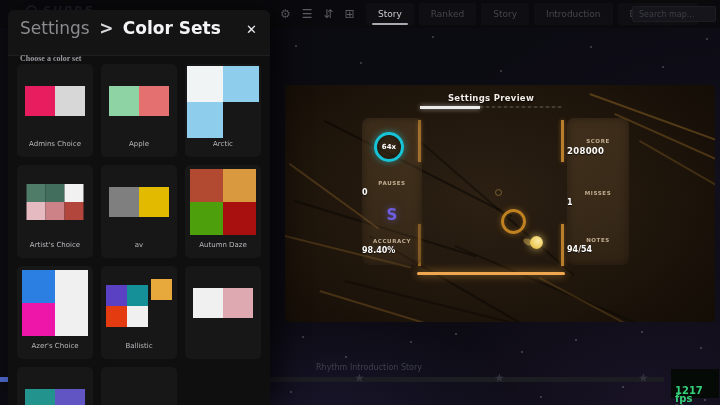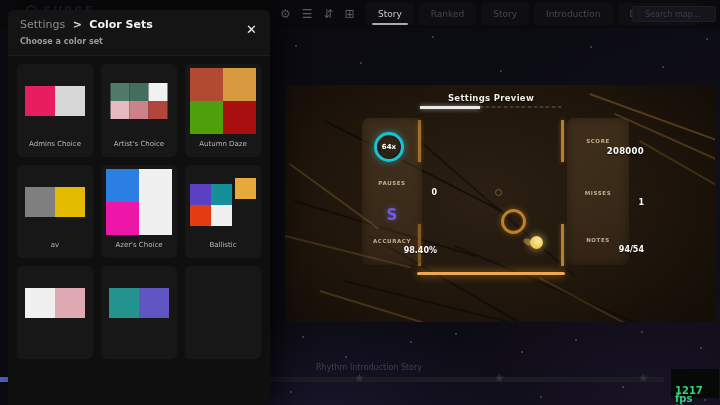--- a/index.html
+++ b/index.html
@@ -20,33 +20,33 @@
     font-size:11px; letter-spacing:2px; display:flex; gap:6px; align-items:center; }
   #logo .logo-ring{ width:11px; height:11px; border:2px solid #1d1e26; border-radius:50%; display:inline-block; }
   .tb-icons{ position:absolute; left:280px; top:0; height:28px; display:flex; align-items:center; gap:11px; }
   .tbicon{ color:#5c5c64; font-size:12px; line-height:1; cursor:default; }
   .tb-tabs{ position:absolute; left:366px; top:3px; height:25px; display:flex; gap:5px; }
   .tab{ position:relative; padding:0 12px; height:22px; line-height:22px; font-size:9px; color:#45454d;
     background:rgba(255,255,255,.025); border-radius:2px; white-space:nowrap; }
   .tab.active{ color:#c9c9cf; }
   .tab.active::after{ content:""; position:absolute; left:6px; right:6px; bottom:0; height:2px; background:#a9a9b2; border-radius:1px; }
   #search{ position:absolute; left:632px; top:6px; width:84px; height:16px; background:#15151b;
-    border:1px solid #1d1d24; border-radius:2px; color:#8a8a93; font-size:8px; padding:0 12px; outline:none;
+    border:1px solid #1d1d24; border-radius:2px; color:#8a8a93; font-size:8px; padding:0 6px; outline:none;
     font-family:"DejaVu Sans",sans-serif; }
   #search::placeholder{ color:#3e3e47; }
 
   
   #panel{ position:absolute; left:8px; top:10px; width:262px; height:395px; background:#0f0f10;
     border-radius:6px 6px 0 0; z-index:5; box-shadow:10px 0 28px rgba(0,0,0,.6); overflow:hidden; }
   #panel-head{ position:relative; height:46px; background:#141415; border-bottom:1px solid #1e1e20; padding:8px 12px 0 12px; }
-  #crumb{ font-size:11px; }
+  #crumb{ font-size:17px; }
   #crumb .root{ color:#8b8b90; }
   #crumb .sep{ color:#d8d8dc; font-weight:bold; margin:0 4px; }
   #crumb .leaf{ color:#f4f4f6; font-weight:bold; }
-  #panel-sub{ font-size:8px; color:#9a9aa0; margin-top:6px; font-weight:bold; }
+  #panel-sub{ font-size:8px; color:#9a9aa0; margin-top:16px; font-weight:bold;font-family:Liberation Serif, serif; }
   #panel-close{ position:absolute; right:13px; top:13px; color:#ececf0; font-size:13px; line-height:1; cursor:default; }
   #tiles{ display:grid; grid-template-columns:repeat(3,76px); gap:8px; padding:8px 9px; }
   .tile{ position:relative; width:76px; height:93px; background:#171718; border-radius:5px; }
   .tile-label{ position:absolute; left:2px; right:2px; bottom:9px; text-align:center; font-size:7px; color:#b9b9bd; }
   .swatch{ position:absolute; left:50%; transform:translateX(-50%); }
   .cell{ position:absolute; }
 
   
   #preview{ position:absolute; left:285px; top:85px; width:430px; height:237px; border-radius:4px; overflow:hidden;
     background:
@@ -73,21 +73,21 @@
   #comet-tail{ position:absolute; left:238px; top:154px; width:10px; height:6px; background:rgba(225,185,85,.45);
     border-radius:50%; transform:rotate(28deg); }
 
   .statpanel{ position:absolute; top:33px; height:147px; border-radius:7px;
     background:linear-gradient(rgba(160,122,74,.24), rgba(125,95,58,.18));
     box-shadow:inset 0 0 10px rgba(0,0,0,.35); }
   #sp-left{ left:77px; width:60px; }
   #sp-right{ left:282px; width:62px; }
   .slabel{ position:absolute; left:0; width:100%; text-align:center; font-size:5.5px; letter-spacing:.6px;
     color:#d9c3a4; opacity:.85; font-weight:bold; }
-  .sval{ position:absolute; left:15px; width:100%; text-align:right; font-size:8px; font-weight:bold; color:#fdfdfd;
+  .sval{ position:absolute; left:0; width:100%; text-align:left; font-size:8px; font-weight:bold; color:#fdfdfd;
     text-shadow:0 1px 1px rgba(0,0,0,.7); }
   #combo-ring{ position:absolute; left:12px; top:14px; width:30px; height:30px; border:3.5px solid #17c3d6;
     border-radius:50%; box-shadow:0 0 7px rgba(25,200,220,.55), inset 0 0 5px rgba(0,0,0,.45);
     display:flex; align-items:center; justify-content:center; background:rgba(25,20,12,.35); }
   #combo-ring span{ font-size:7px; font-weight:bold; color:#fff; }
   .lab-pauses{ top:62px; } .val-pauses{ top:70px; }
   #rank{ position:absolute; left:0; top:88px; width:100%; text-align:center; font-size:15px; font-weight:bold;
     color:#6e5ee2; text-shadow:0 0 7px rgba(110,95,230,.65); }
   .lab-acc{ top:120px; } .val-acc{ top:128px; }
   .lab-score{ top:20px; } .val-score{ top:28px; font-size:8.5px; letter-spacing:.3px; }
@@ -220,45 +220,60 @@
     </div>
     <div id="tiles">
         <div class="tile">
           <div class="swatch" style="width: 60px; height: 30px; top: 22px;">
             <div class="cell" style="left: 0px; top: 0px; width: 30px; height: 30px; background: rgb(232, 29, 96);"></div>
             <div class="cell" style="left: 30px; top: 0px; width: 30px; height: 30px; background: rgb(215, 215, 215);"></div>
           </div>
           <div class="tile-label">Admins Choice</div>
         </div>
         <div class="tile">
+          <div class="swatch" style="width: 60px; height: 30px; top: 22px;">
+            <div class="cell" style="left: 0px; top: 0px; width: 30px; height: 30px; background: rgb(142, 211, 164);"></div>
+            <div class="cell" style="left: 30px; top: 0px; width: 30px; height: 30px; background: rgb(229, 112, 112);"></div>
+          </div>
+          <div class="tile-label">Apple</div>
+        </div>
+        <div class="tile">
+          <div class="swatch" style="width: 72px; height: 72px; top: 2px;">
+            <div class="cell" style="left: 0px; top: 0px; width: 36px; height: 36px; background: rgb(240, 244, 244);"></div>
+            <div class="cell" style="left: 36px; top: 0px; width: 36px; height: 36px; background: rgb(143, 205, 236);"></div>
+            <div class="cell" style="left: 0px; top: 36px; width: 36px; height: 36px; background: rgb(143, 205, 236);"></div>
+          </div>
+          <div class="tile-label">Arctic</div>
+        </div>
+        <div class="tile">
           <div class="swatch" style="width: 57px; height: 36px; top: 19px;">
             <div class="cell" style="left: 0px; top: 0px; width: 19px; height: 18px; background: rgb(79, 123, 105);"></div>
             <div class="cell" style="left: 19px; top: 0px; width: 19px; height: 18px; background: rgb(66, 110, 93);"></div>
             <div class="cell" style="left: 38px; top: 0px; width: 19px; height: 18px; background: rgb(241, 241, 241);"></div>
             <div class="cell" style="left: 0px; top: 18px; width: 19px; height: 18px; background: rgb(230, 186, 193);"></div>
             <div class="cell" style="left: 19px; top: 18px; width: 19px; height: 18px; background: rgb(205, 130, 135);"></div>
             <div class="cell" style="left: 38px; top: 18px; width: 19px; height: 18px; background: rgb(178, 69, 60);"></div>
           </div>
           <div class="tile-label">Artist's Choice</div>
         </div>
         <div class="tile">
+          <div class="swatch" style="width: 60px; height: 30px; top: 22px;">
+            <div class="cell" style="left: 0px; top: 0px; width: 30px; height: 30px; background: rgb(127, 127, 127);"></div>
+            <div class="cell" style="left: 30px; top: 0px; width: 30px; height: 30px; background: rgb(226, 186, 0);"></div>
+          </div>
+          <div class="tile-label">av</div>
+        </div>
+        <div class="tile">
           <div class="swatch" style="width: 66px; height: 66px; top: 4px;">
             <div class="cell" style="left: 0px; top: 0px; width: 33px; height: 33px; background: rgb(177, 74, 48);"></div>
             <div class="cell" style="left: 33px; top: 0px; width: 33px; height: 33px; background: rgb(217, 153, 63);"></div>
             <div class="cell" style="left: 0px; top: 33px; width: 33px; height: 33px; background: rgb(77, 159, 12);"></div>
             <div class="cell" style="left: 33px; top: 33px; width: 33px; height: 33px; background: rgb(168, 16, 16);"></div>
           </div>
           <div class="tile-label">Autumn Daze</div>
-        </div>
-        <div class="tile">
-          <div class="swatch" style="width: 60px; height: 30px; top: 22px;">
-            <div class="cell" style="left: 0px; top: 0px; width: 30px; height: 30px; background: rgb(127, 127, 127);"></div>
-            <div class="cell" style="left: 30px; top: 0px; width: 30px; height: 30px; background: rgb(226, 186, 0);"></div>
-          </div>
-          <div class="tile-label">av</div>
         </div>
         <div class="tile">
           <div class="swatch" style="width: 66px; height: 66px; top: 4px;">
             <div class="cell" style="left: 0px; top: 0px; width: 33px; height: 33px; background: rgb(43, 126, 226);"></div>
             <div class="cell" style="left: 33px; top: 0px; width: 33px; height: 33px; background: rgb(240, 240, 240);"></div>
             <div class="cell" style="left: 0px; top: 33px; width: 33px; height: 33px; background: rgb(238, 22, 168);"></div>
             <div class="cell" style="left: 33px; top: 33px; width: 33px; height: 33px; background: rgb(240, 240, 240);"></div>
           </div>
           <div class="tile-label">Azer's Choice</div>
         </div>

